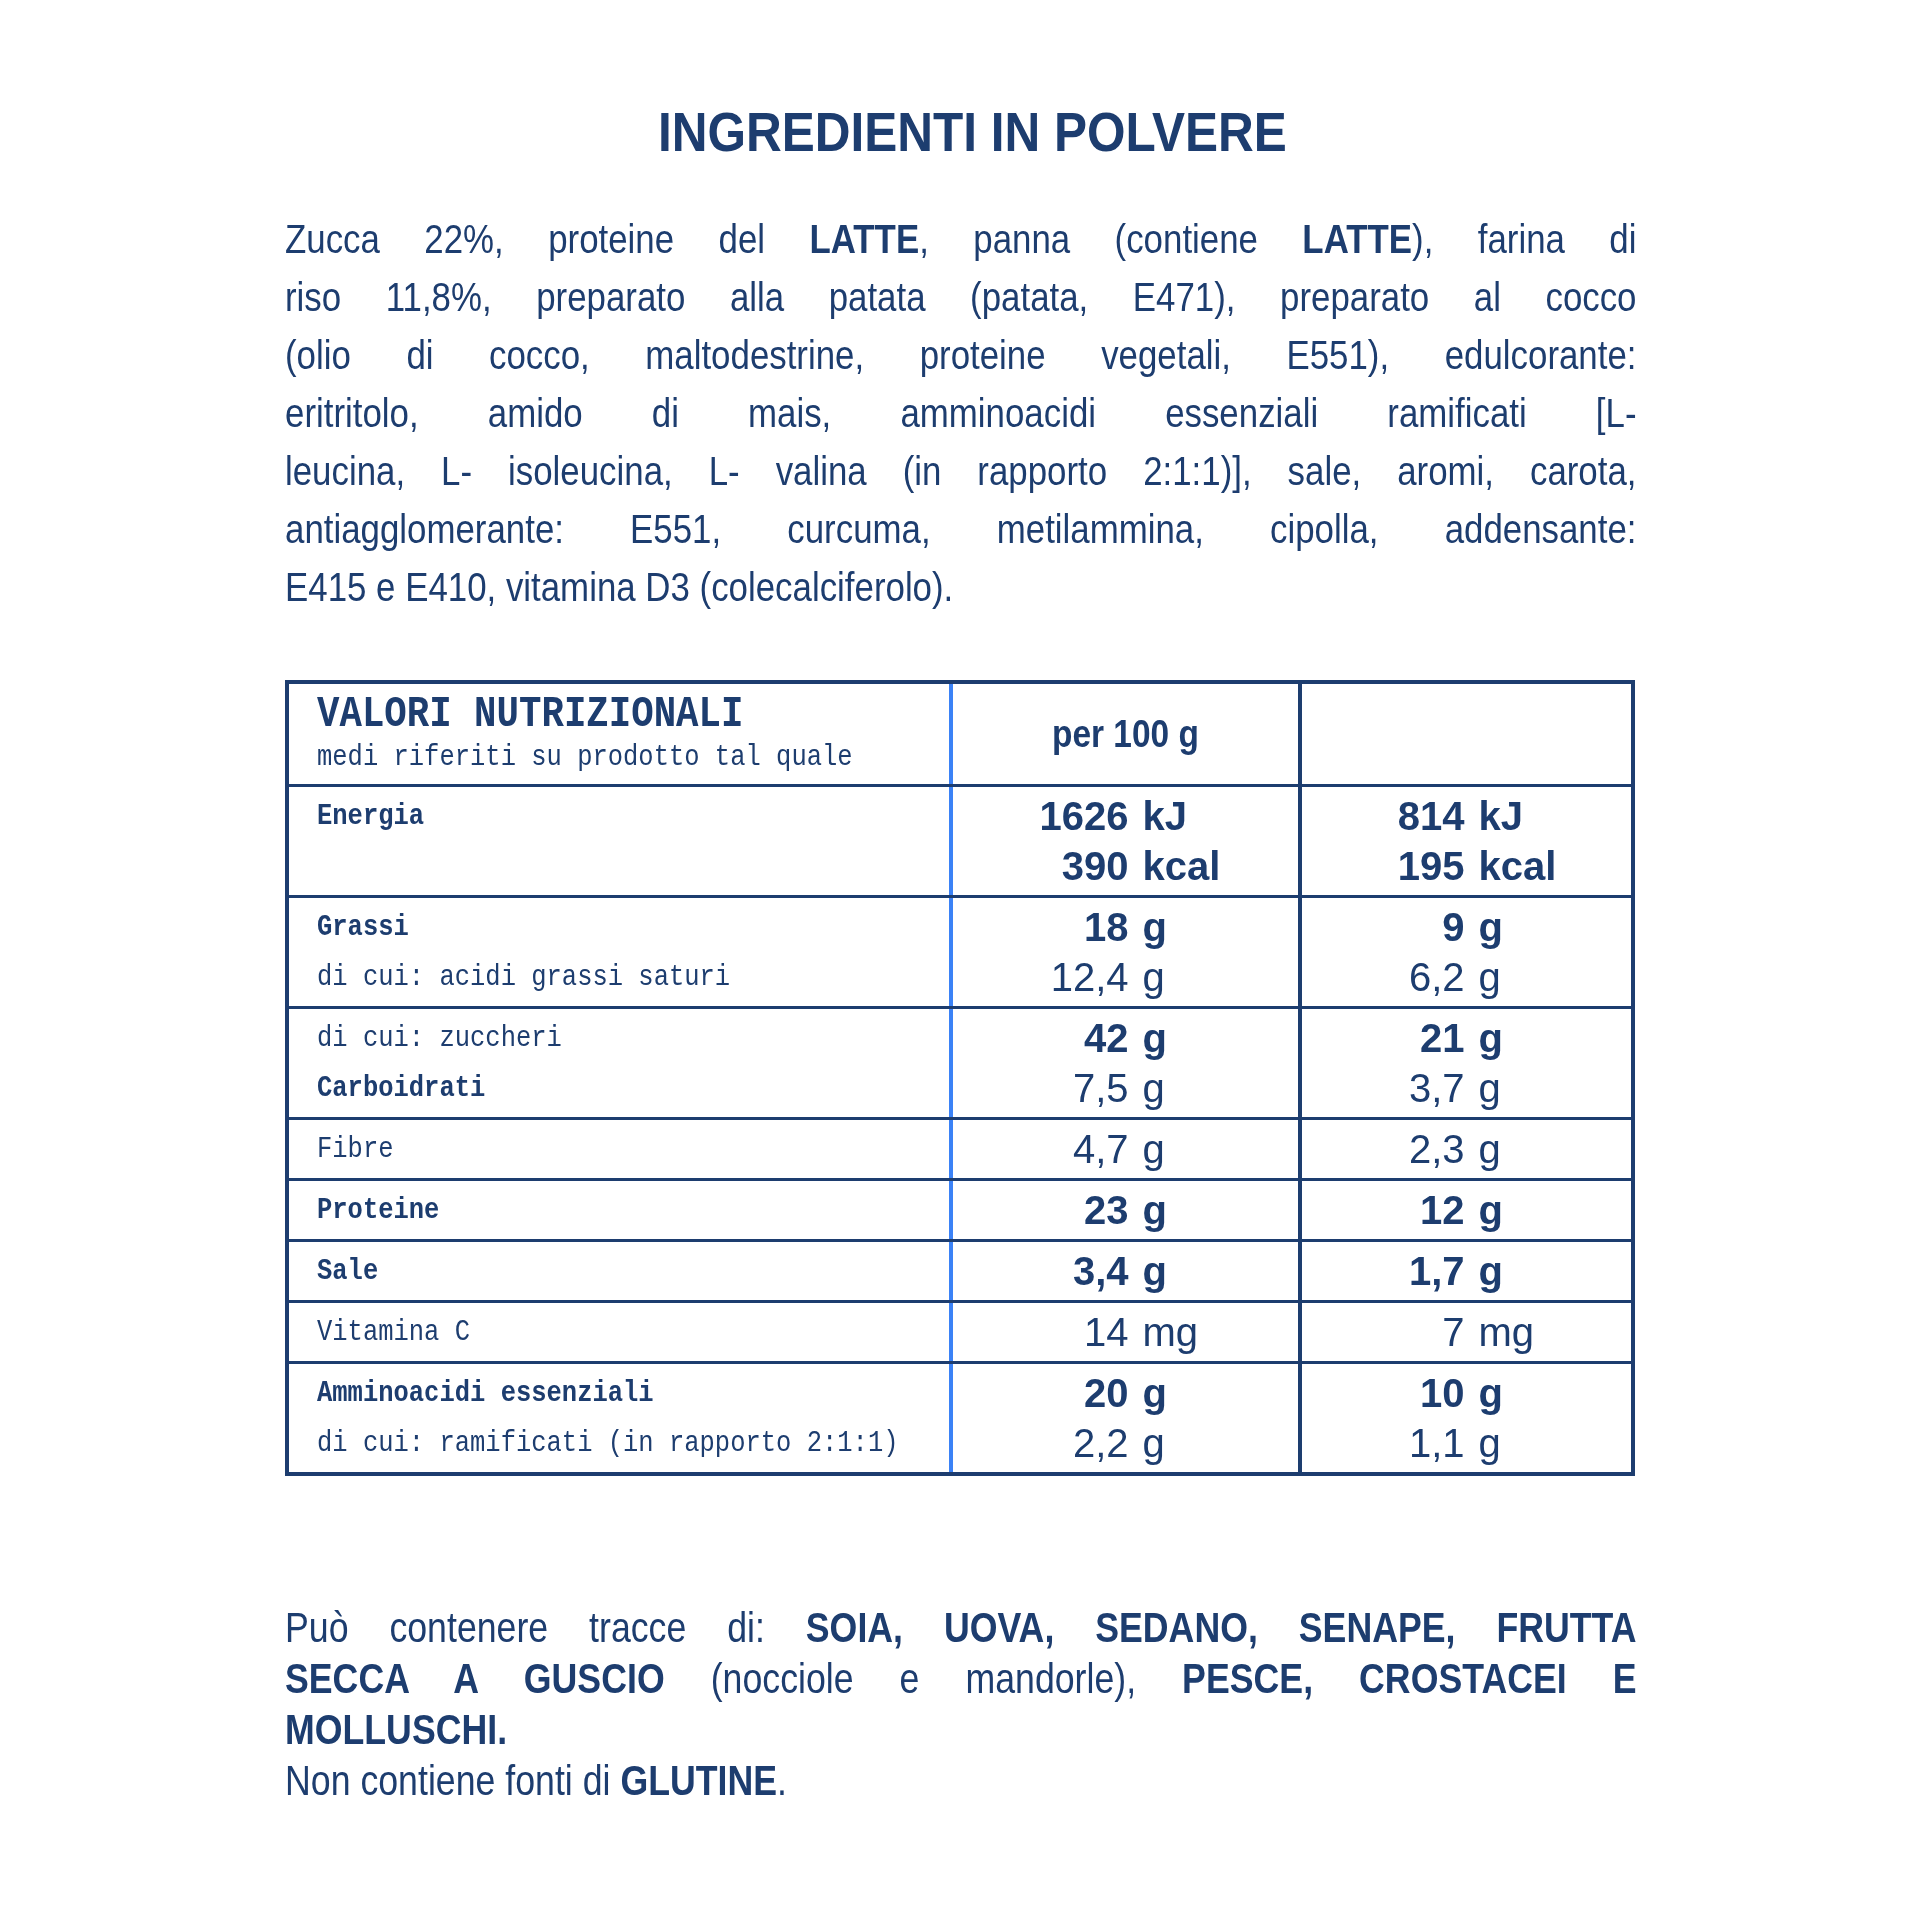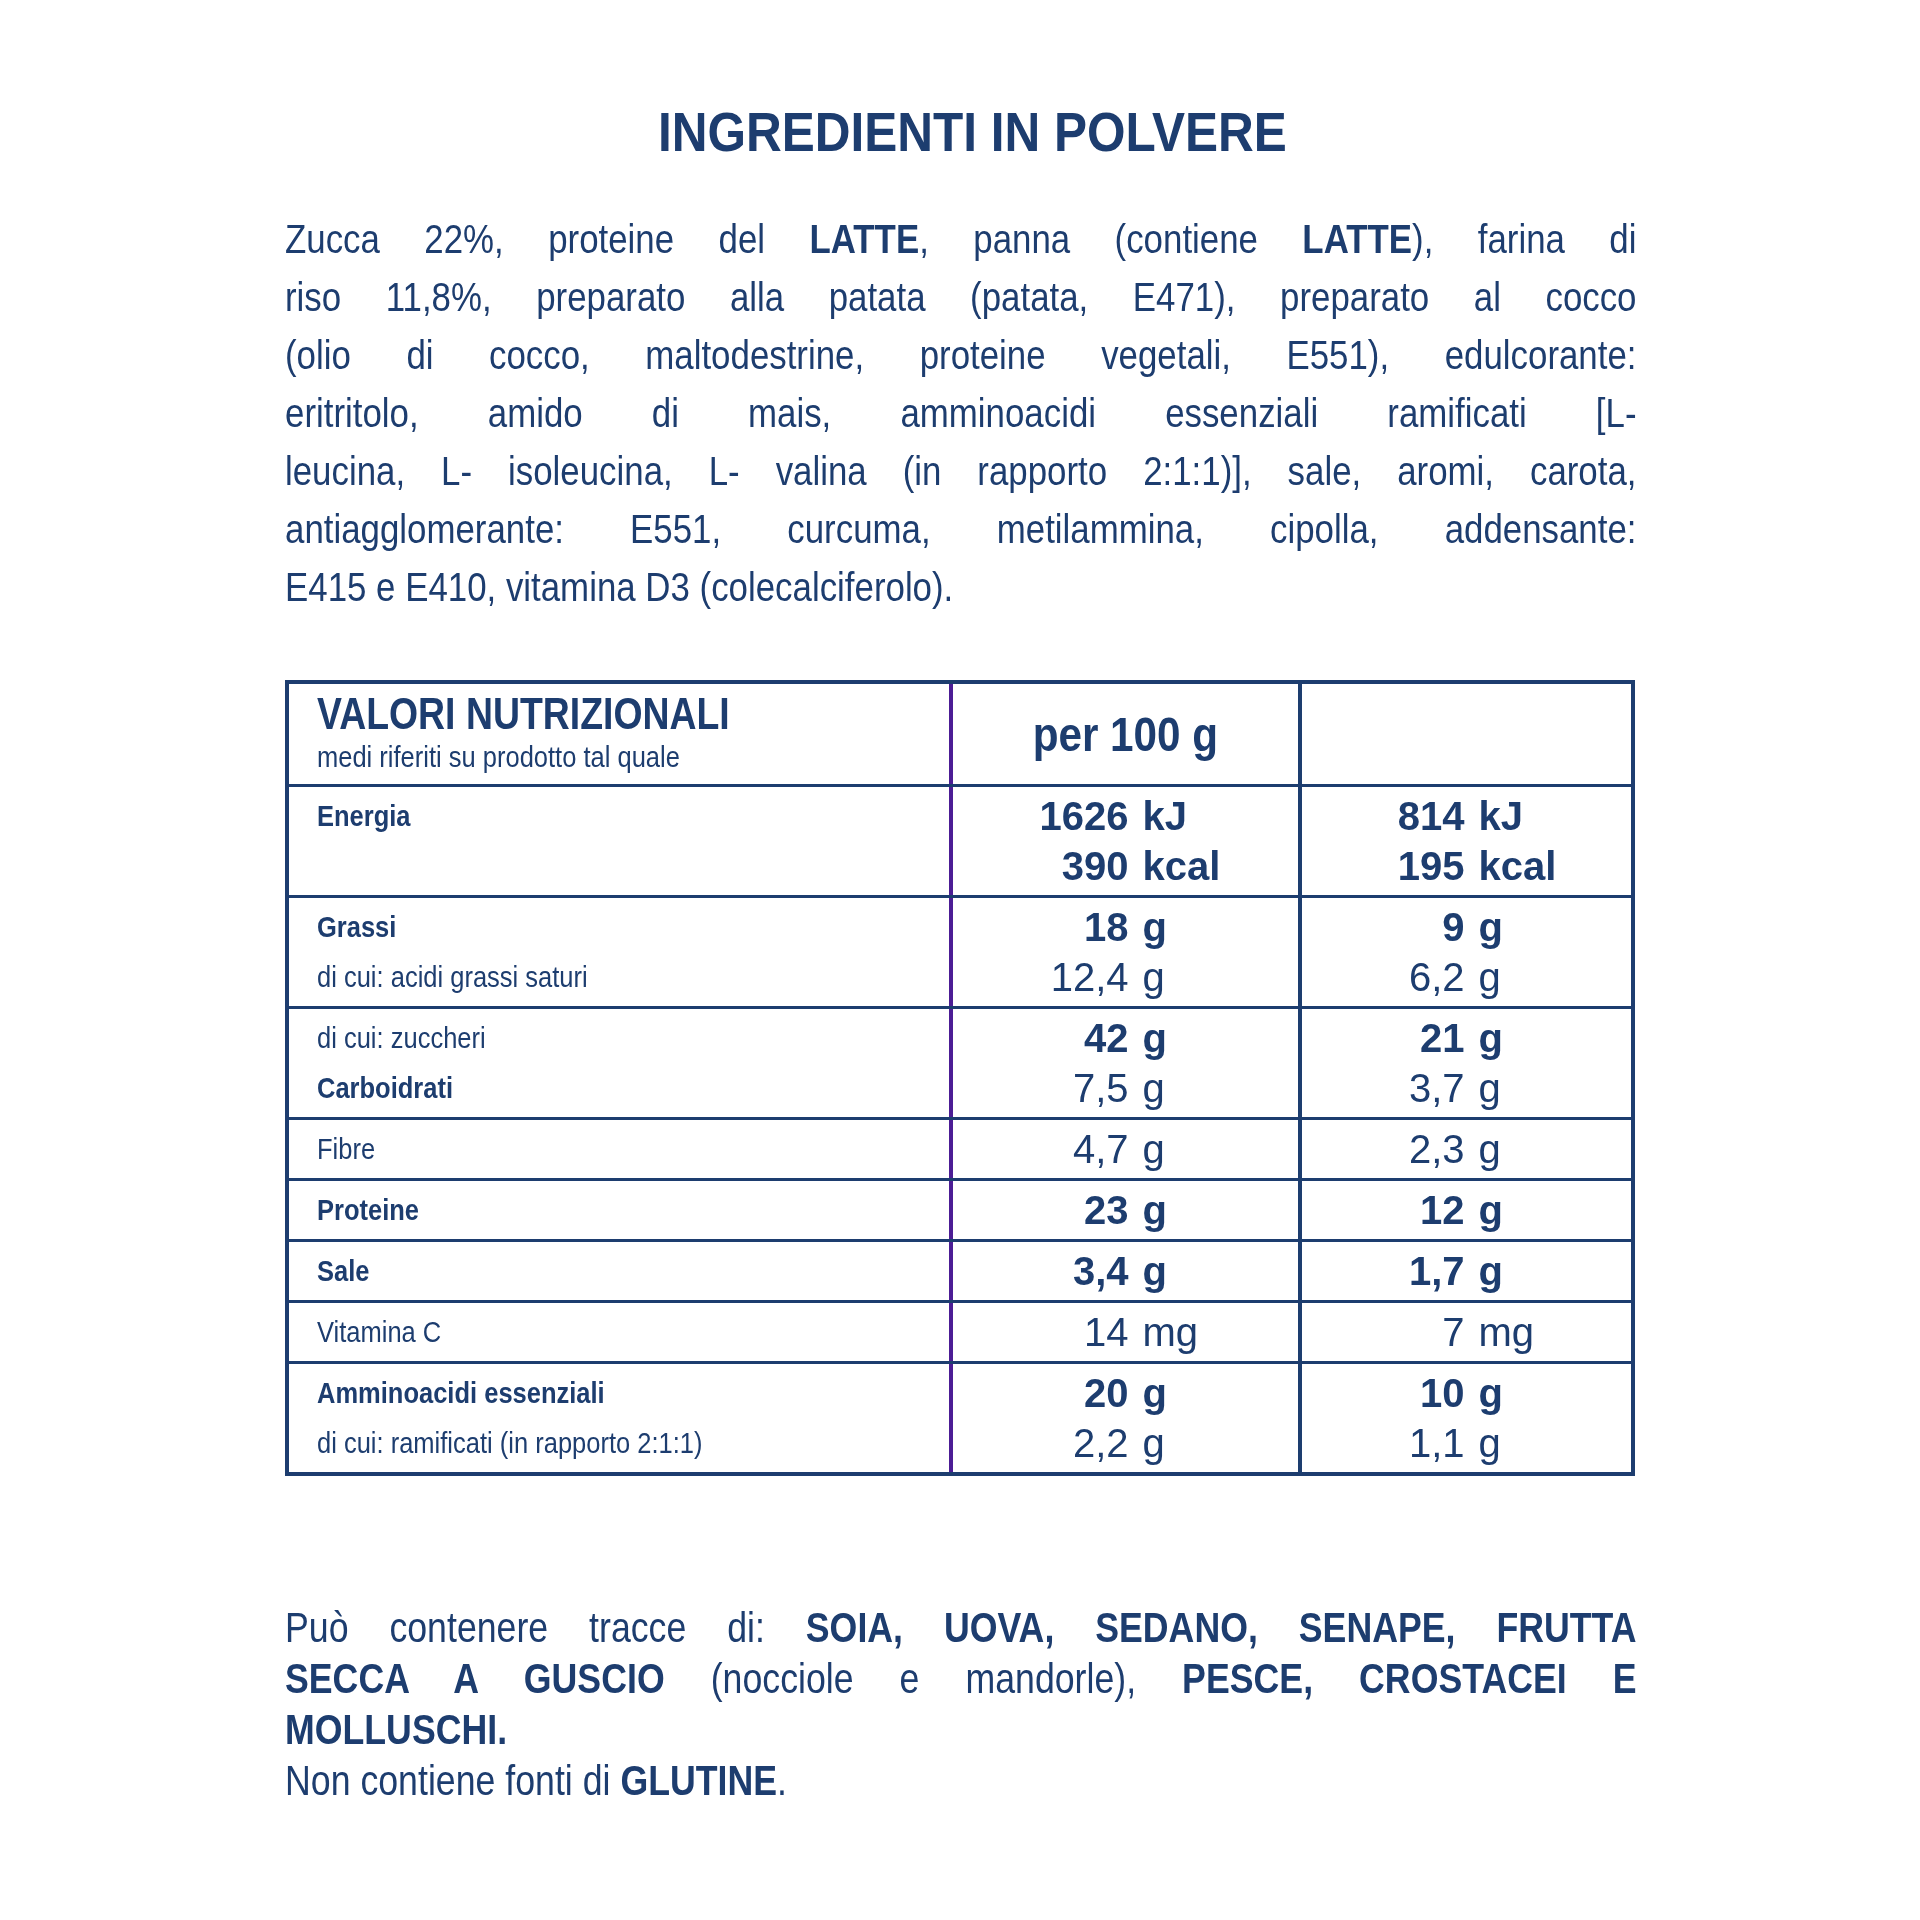--- a/index.html
+++ b/index.html
@@ -25,29 +25,29 @@
   .pline.nojust{text-align-last:left;}
   .b{font-weight:bold;}
   
   .ntable{
     position:absolute;top:680px;left:285px;width:1350px;
     border:4px solid #1d3d6f;box-sizing:border-box;
   }
   .trow{display:flex;border-top:3px solid #1d3d6f;}
   .trow.thead{border-top:none;}
   .col{box-sizing:border-box;padding:4px 0;}
-  .c1{width:664px;border-right:4px solid #4c1d95;}
+  .c1{width:664px;border-right:4px solid #3b82f6;font-family:Liberation Mono, monospace;}
   .c2{width:349px;border-right:4px solid #1d3d6f;}
   .c3{flex:1;}
   .thead .col{padding:0;}
   .thead{height:100px;}
   .thead .c1{display:flex;flex-direction:column;justify-content:center;}
   .ht{line-height:46px;padding-left:28px;font-size:44px;font-weight:bold;}
   .hs{line-height:40px;padding-left:28px;font-size:30px;}
-  .hc{display:flex;align-items:center;justify-content:center;font-size:48px;font-weight:bold;}
+  .hc{display:flex;align-items:center;justify-content:center;font-size:38px;font-weight:bold;}
   .cx{display:inline-block;transform:scaleX(0.85);transform-origin:0 50%;white-space:nowrap;}
   .cx-c{display:inline-block;transform:scaleX(0.88);transform-origin:50% 50%;white-space:nowrap;}
   .lline{line-height:50px;height:50px;padding-left:28px;font-size:30px;white-space:nowrap;}
   .vline{line-height:50px;height:50px;text-align:center;font-size:40px;white-space:nowrap;}
   .num{display:inline-block;text-align:right;}
   .c2 .num{width:105px;}
   .c3 .num{width:95px;}
   .unit{display:inline-block;text-align:left;width:85px;margin-left:14px;}
 </style>
 </head>

